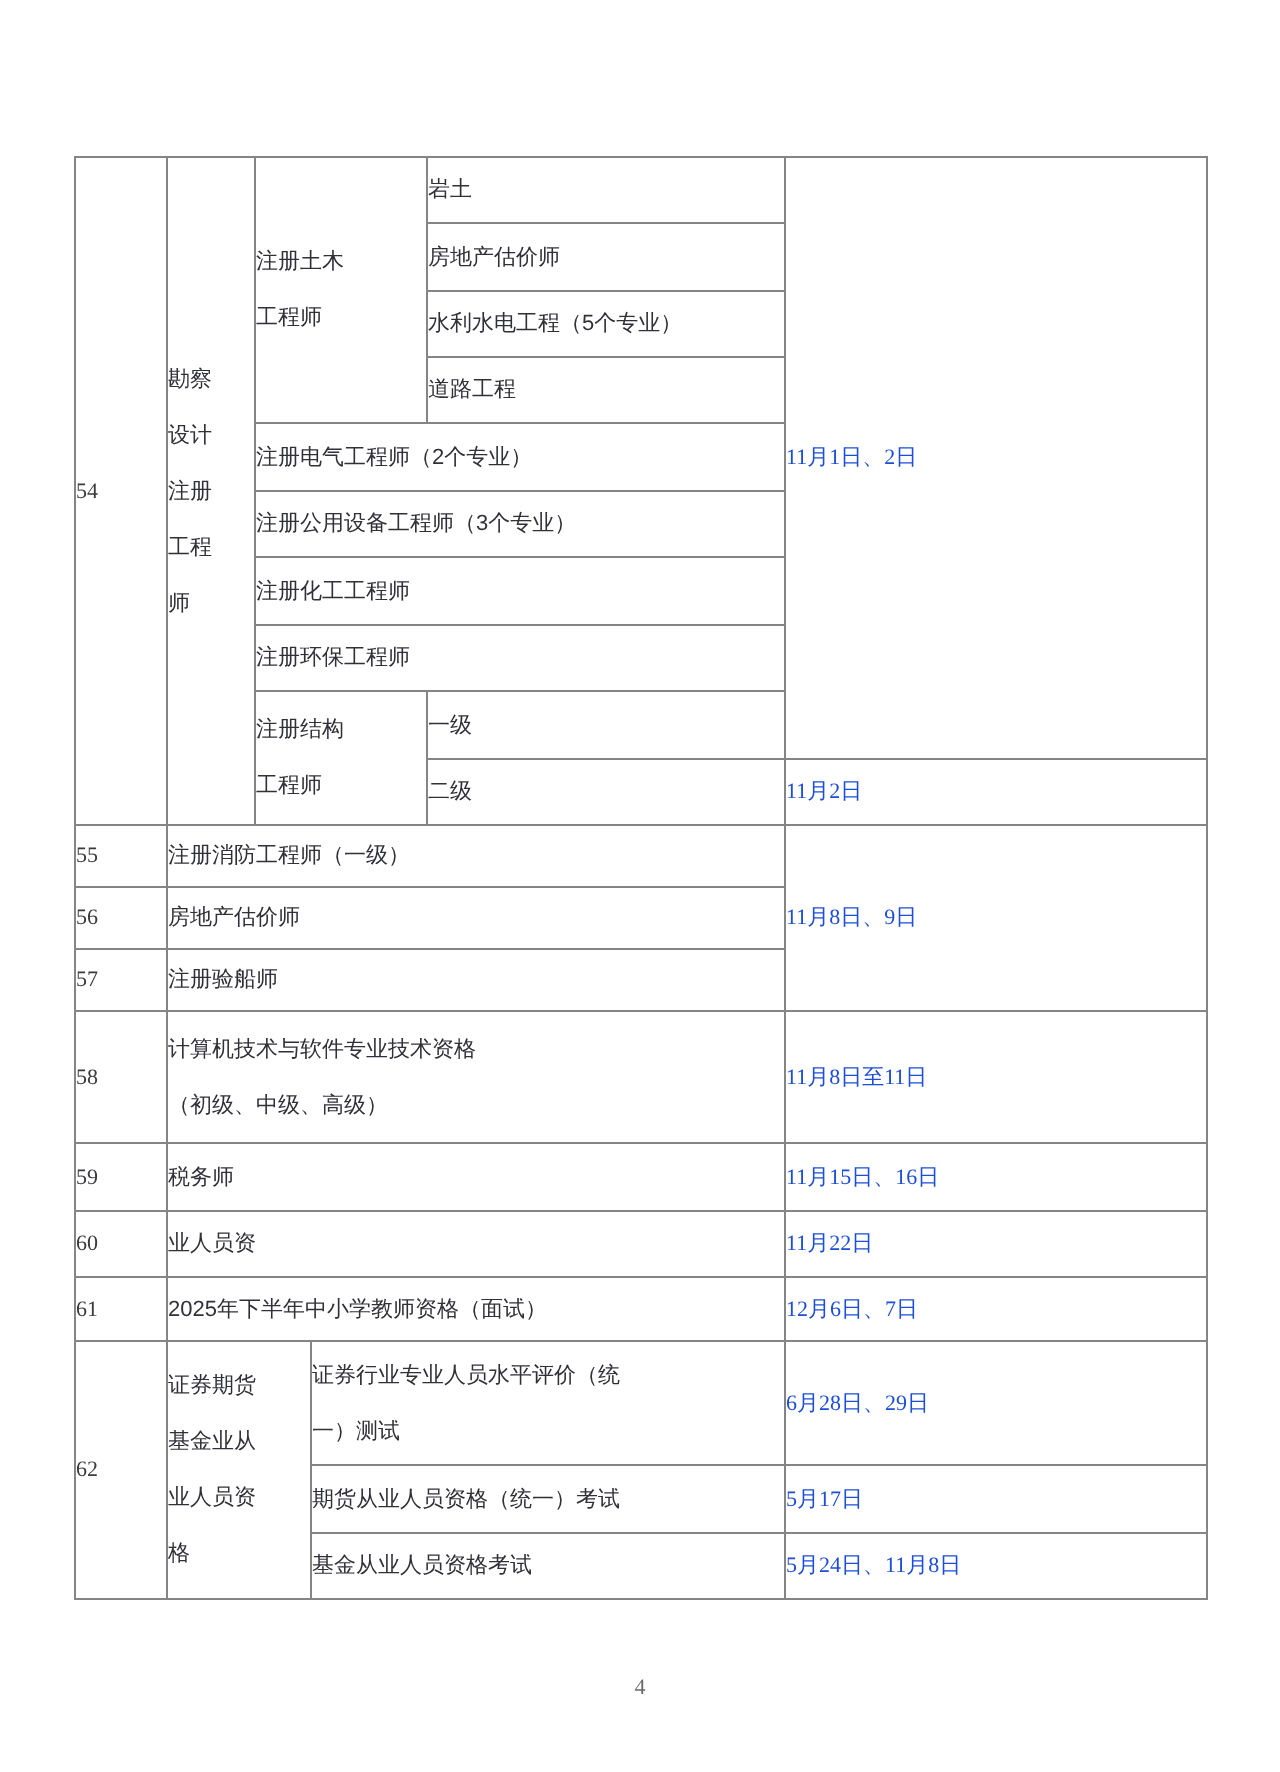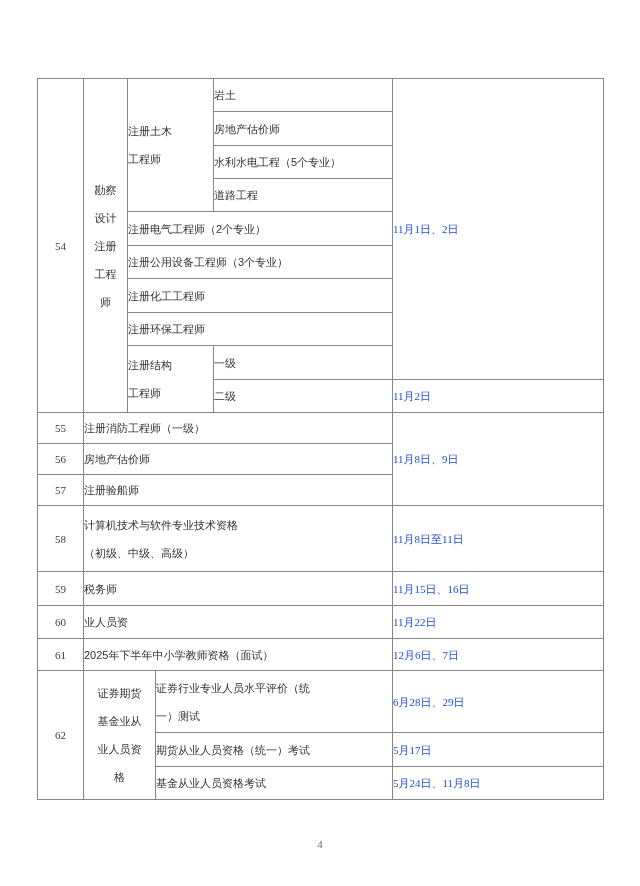--- a/index.html
+++ b/index.html
@@ -25,30 +25,29 @@
     border: 1px solid #858585;
     font-size: 11px;
     line-height: 28px;
     padding: 0;
     vertical-align: middle;
     white-space: pre-line;
     overflow: hidden;
   }
   td.name  { padding: 3px 4px 3px 12px; text-align: left; }
   td.num   {
-    text-align: center;
     font-family: "Liberation Serif", "DejaVu Serif", serif;
     color: #3b3b3f;
   }
   td.date  {
     padding-left: 10px;
     font-family: "Liberation Serif", "DejaVu Serif", serif;
     color: #1d4ed8;
   }
-  td.cat   { text-align: center; padding: 0 3px; }
+  td.cat   { padding: 0 3px; }
   td.cat54 { line-height: 37px; }
   td.cat62 { line-height: 32px; margin-left: 48px; }
   .pageno {
     position: absolute;
     top: 838px;
     left: 0;
     width: 100%;
     text-align: center;
     font-family: "Liberation Serif", "DejaVu Serif", serif;
     font-size: 11px;

